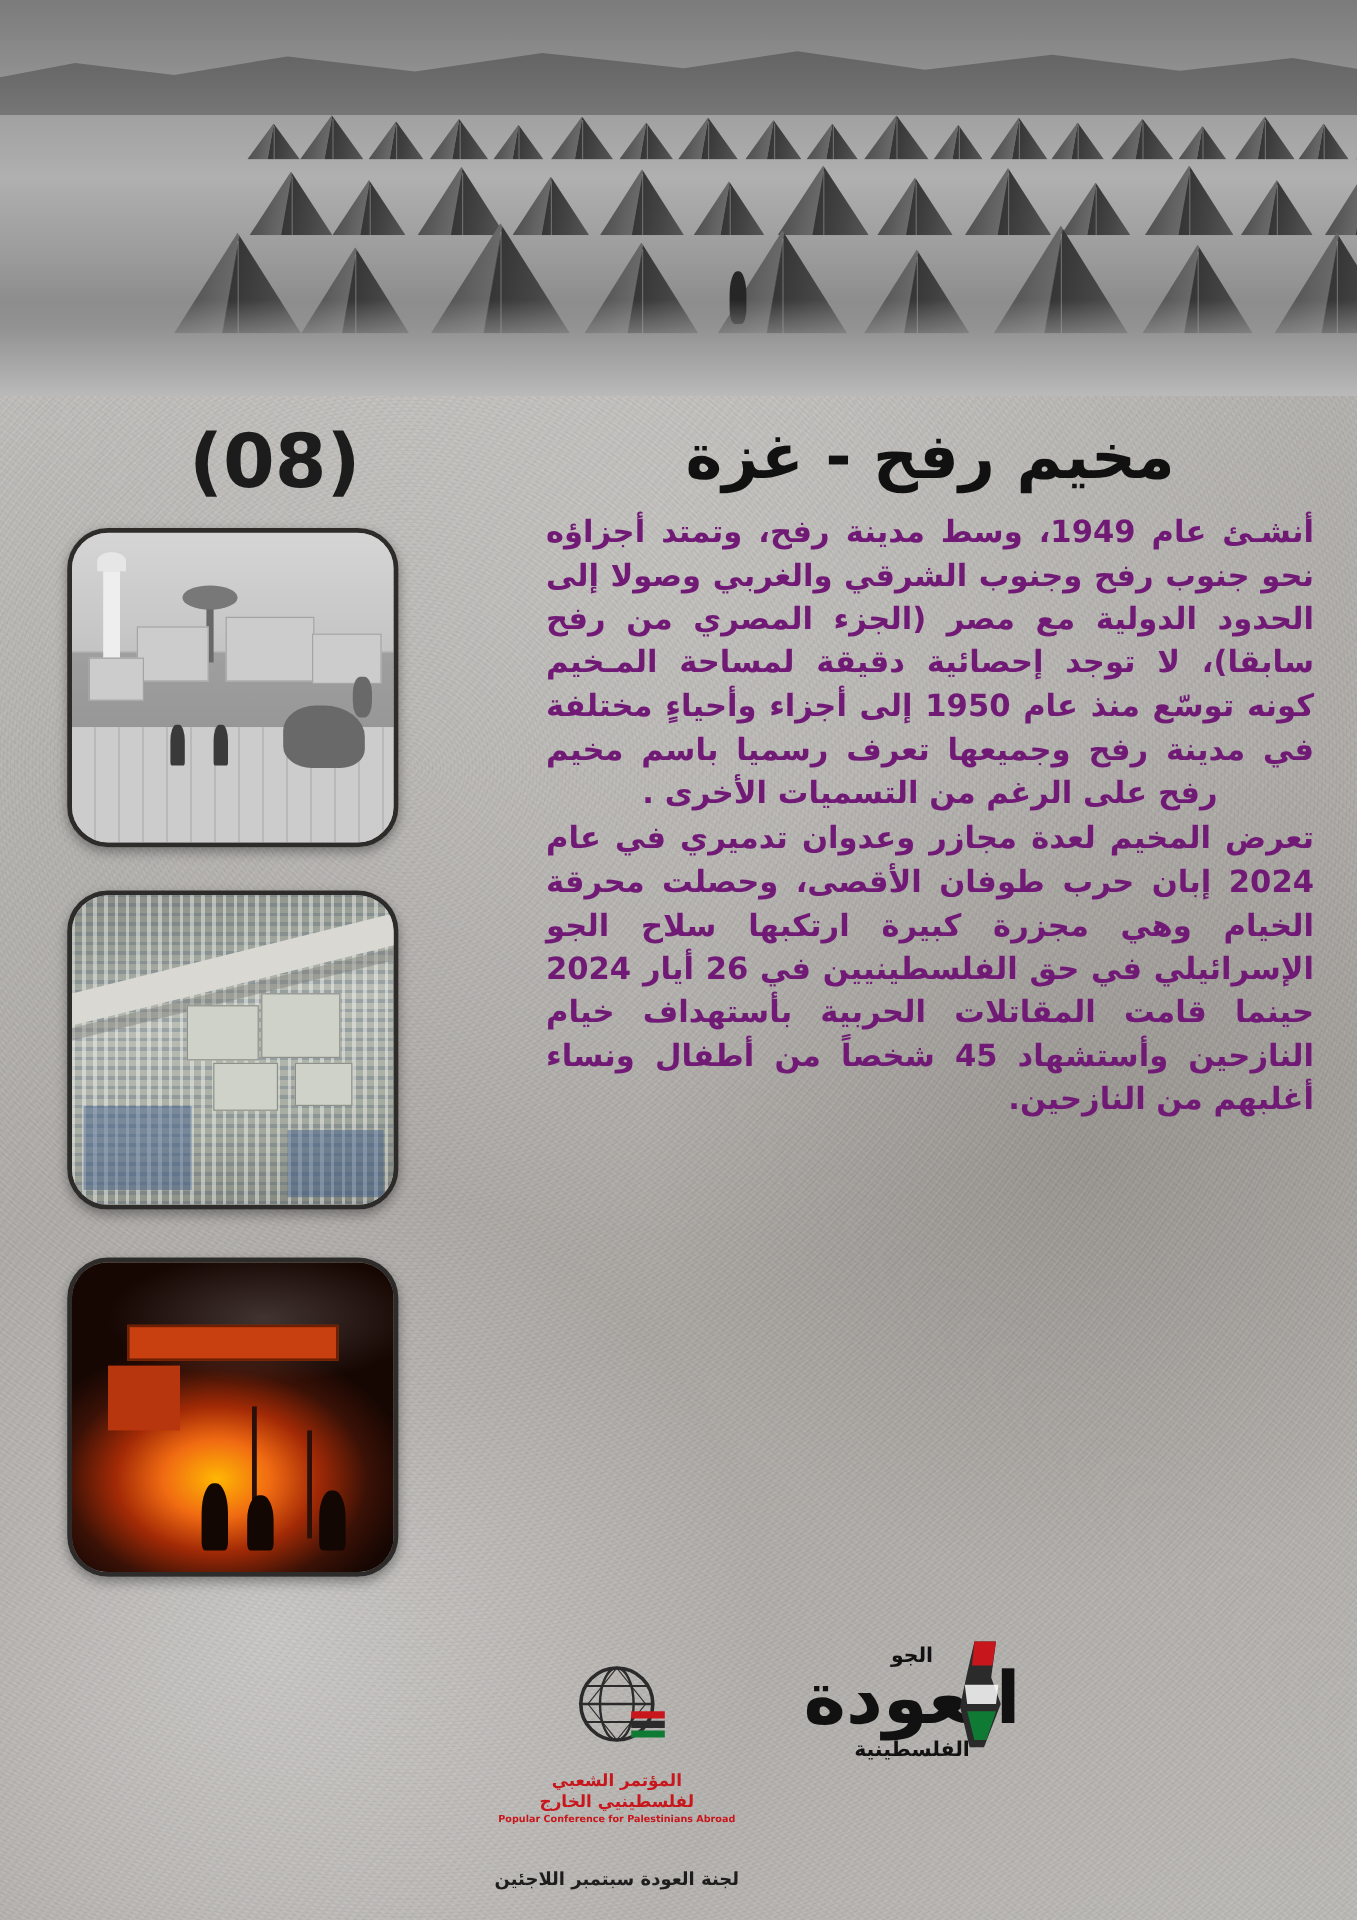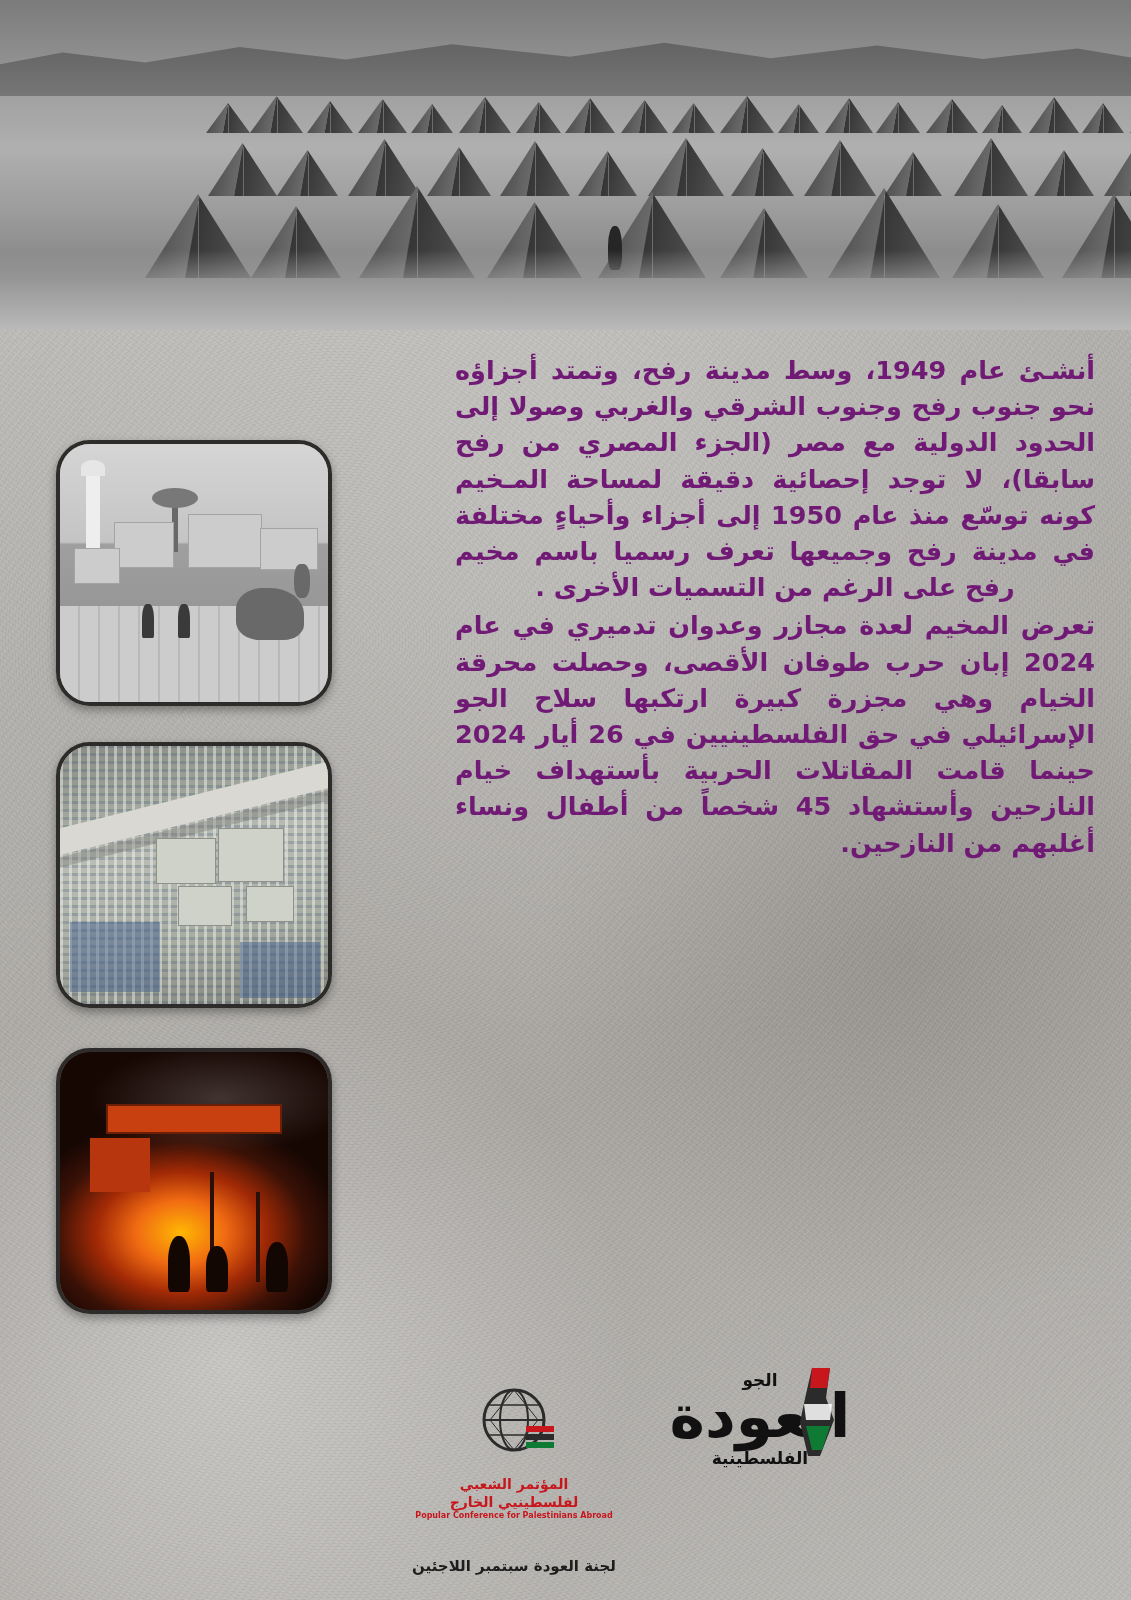--- a/index.html
+++ b/index.html
@@ -299,20 +299,21 @@
       <div class="tent" style="width:116px;height:92px;margin-right:12px;"></div>
       <div class="tent" style="width:90px;height:72px;margin-right:18px;"></div>
       <div class="tent" style="width:106px;height:84px;"></div>
     </div>
 
     <div class="fig" style="left:608px; top:226px; width:14px; height:44px;"></div>
     <div class="ground-haze"></div>
   </div>
 
 
+  <div class="camp-number">(08)</div>
 
   <div class="thumb" id="thumb-1">
     <div class="t1">
       <div class="t1-minaret"></div>
       <div class="t1-palm"></div>
       <div class="t1-house" style="left:54px; top:78px; width:58px; height:44px;"></div>
       <div class="t1-house" style="left:128px; top:70px; width:72px; height:52px;"></div>
       <div class="t1-house" style="left:200px; top:84px; width:56px; height:40px;"></div>
       <div class="t1-house" style="left:14px; top:104px; width:44px; height:34px;"></div>
       <div class="t1-wall"></div>
@@ -342,20 +343,21 @@
       <div class="t3-sign2"></div>
       <div class="t3-pole" style="left:150px; top:120px; width:4px; height:110px;"></div>
       <div class="t3-pole" style="left:196px; top:140px; width:4px; height:90px;"></div>
       <div class="t3-person" style="left:108px;"></div>
       <div class="t3-person" style="left:146px; height:46px;"></div>
       <div class="t3-person" style="left:206px; height:50px;"></div>
     </div>
   </div>
 
   <div class="content">
+    <h1 class="camp-heading">مخيم رفح - غزة</h1>
 
     <div class="body-text">
       <p>أنشـئ عام 1949، وسط مدينة رفح، وتمتد أجزاؤه نحو جنوب رفح وجنوب الشرقي والغربي وصولا إلى الحدود الدولية مع مصر (الجزء المصري من رفح سابقا)، لا توجد إحصائية دقيقة لمساحة المـخيم كونه توسّع منذ عام 1950 إلى أجزاء وأحياءٍ مختلفة في مدينة رفح وجميعها تعرف رسميا باسم مخيم رفح على الرغم من التسميات الأخرى .</p>
       <p class="flush">تعرض المخيم لعدة مجازر وعدوان تدميري في عام 2024 إبان حرب طوفان الأقصى، وحصلت محرقة الخيام وهي مجزرة كبيرة ارتكبها سلاح الجو الإسرائيلي في حق الفلسطينيين في 26 أيار 2024 حينما قامت المقاتلات الحربية بأستهداف خيام النازحين وأستشهاد 45 شخصاً من أطفال ونساء أغلبهم من النازحين.</p>
     </div>
   </div>
 
   <div class="footer">
 
     <div class="logo-left">

